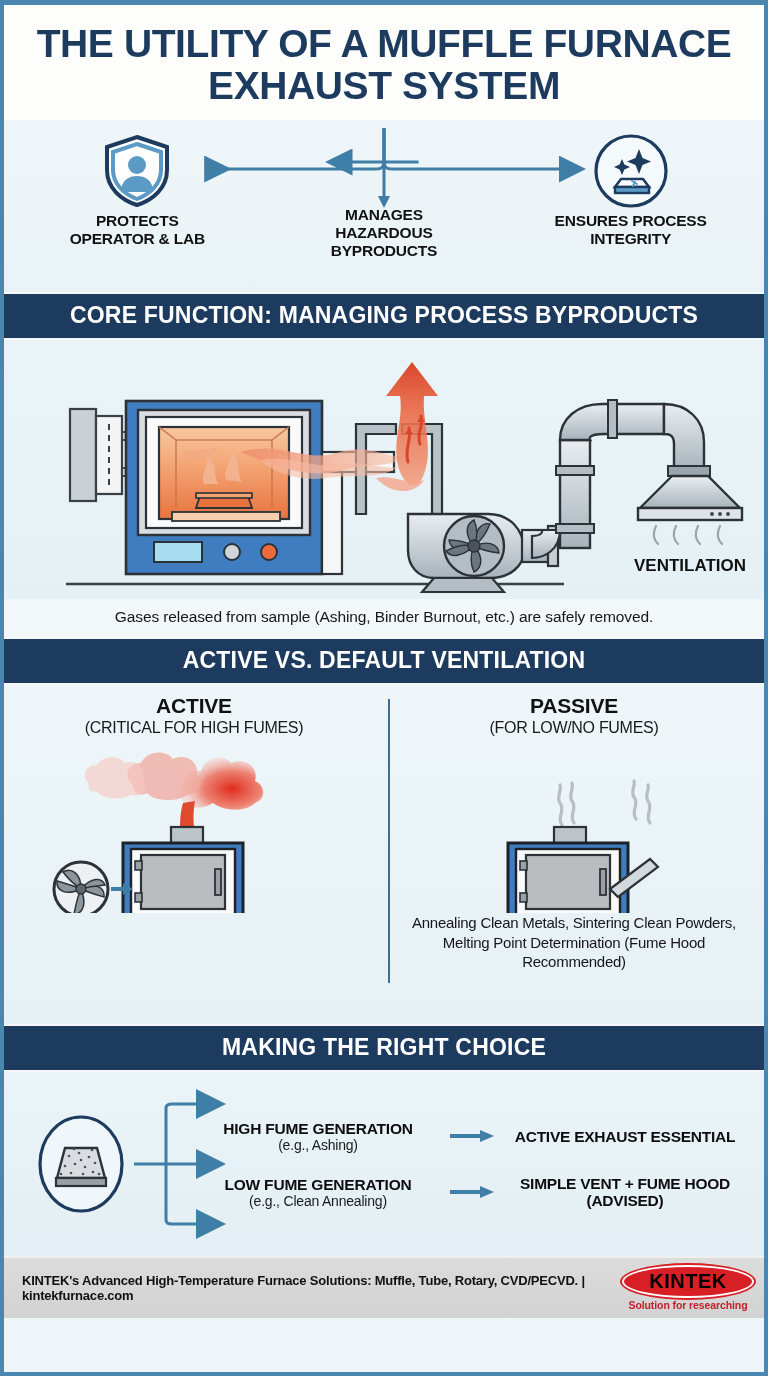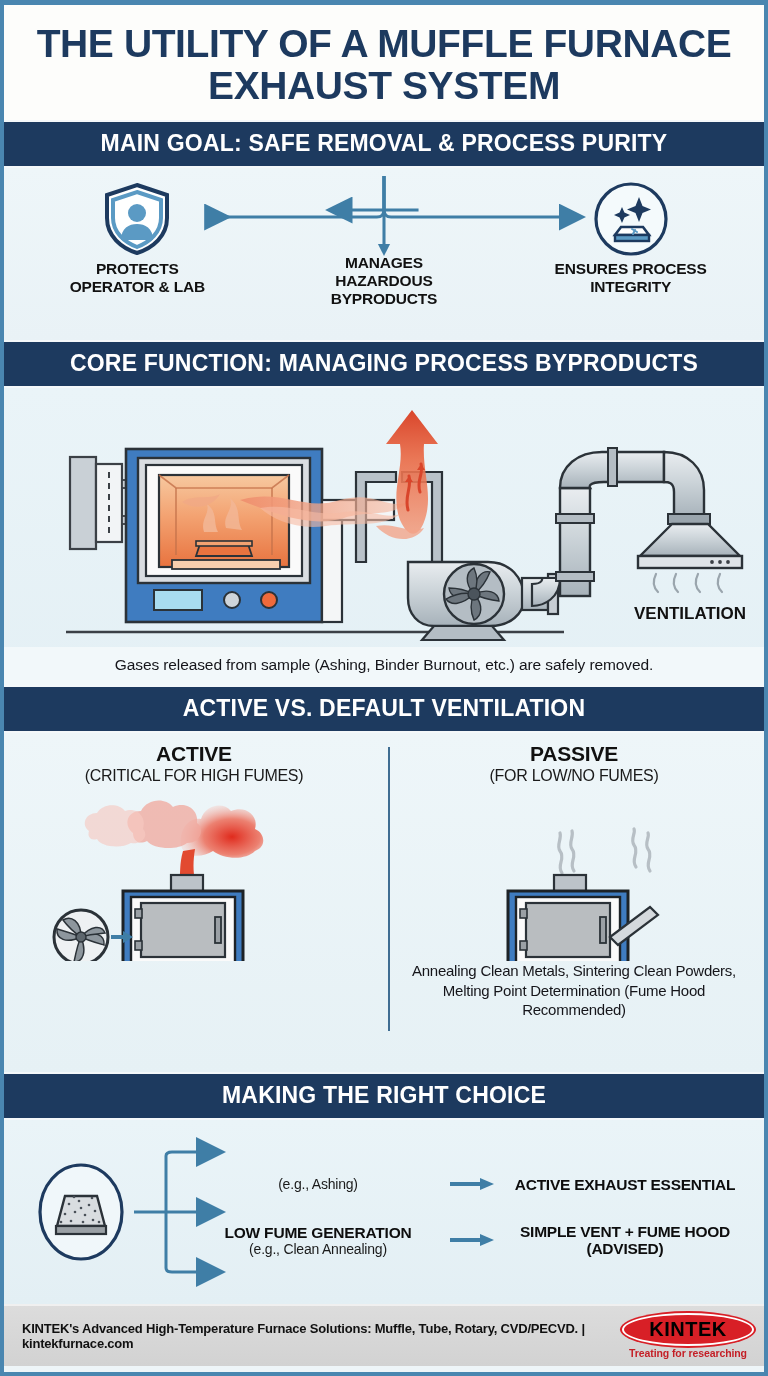--- a/index.html
+++ b/index.html
@@ -177,21 +177,20 @@
 </style>
 </head>
 <body>
 
 <div id="infographic">
 
   <div class="title-block">
     <h1>THE UTILITY OF A MUFFLE FURNACE EXHAUST SYSTEM</h1>
   </div>
 
-  <div class="band">MAIN GOAL: SAFE REMOVAL &amp; PROCESS PURITY</div>
 
   <div class="goals">
     <svg class="arrows-svg" viewBox="0 0 748 172" preserveAspectRatio="none">
       <defs>
         <marker id="ahL" markerWidth="9" markerHeight="9" refX="8" refY="4.5" orient="auto">
           <path d="M9,0 L9,9 L0,4.5 Z" fill="#3f7ea6"></path>
         </marker>
         <marker id="ahR" markerWidth="9" markerHeight="9" refX="1" refY="4.5" orient="auto">
           <path d="M0,0 L0,9 L9,4.5 Z" fill="#3f7ea6"></path>
         </marker>
@@ -490,20 +489,21 @@
             <circle cx="63" cy="38" r="1.3"></circle>
             <circle cx="52" cy="48" r="1.3"></circle>
         </g>
         <rect x="27" y="66" width="50" height="8" fill="#9aa0a5" stroke="#2b3238" stroke-width="2.2"></rect>
       </svg>
     </div>
 
     <div class="choice-rows">
       <div class="choice-row">
         <div class="left">
+          <div class="main">HIGH FUME GENERATION</div>
           <div class="eg">(e.g., Ashing)</div>
         </div>
         <div class="mid-arrow">
           <svg width="44" height="14" viewBox="0 0 44 14">
               <line x1="0" y1="7" x2="32" y2="7" stroke="#3f7ea6" stroke-width="4"></line>
               <path d="M30 1 L44 7 L30 13 Z" fill="#3f7ea6"></path>
             </svg>
         </div>
         <div class="right">ACTIVE EXHAUST ESSENTIAL</div>
       </div>
@@ -524,17 +524,17 @@
 
     </div>
   </div>
 
   <div class="footer">
     <div class="ftext">KINTEK's Advanced High-Temperature Furnace Solutions: Muffle, Tube, Rotary, CVD/PECVD.  |  kintekfurnace.com</div>
     <div class="logo-wrap">
       <div class="logo-pill">
         <span>KINTEK</span>
       </div>
-      <div class="logo-tag">Treating for researching</div>
+      <div class="logo-tag">Solution for researching</div>
     </div>
   </div>
 
 </div>
 
 </body></html>

